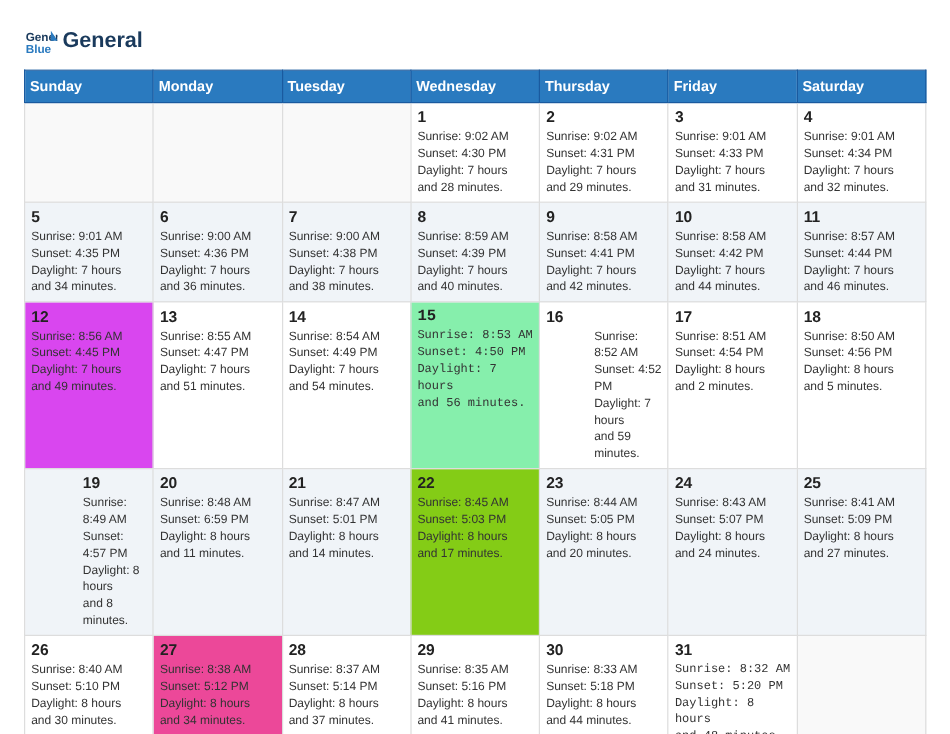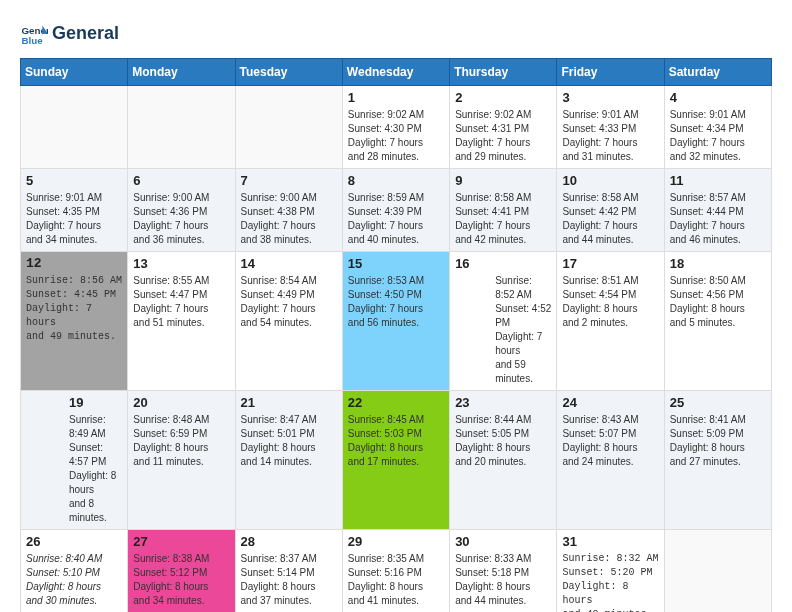--- a/index.html
+++ b/index.html
@@ -206,42 +206,42 @@
         </td>
         <td style="background: rgb(240, 244, 248);">
           <span class="day-num">11</span>
           <div class="cell-text" style="white-space: pre-line;">Sunrise: 8:57 AM
 Sunset: 4:44 PM
 Daylight: 7 hours
 and 46 minutes.</div>
         </td>
       </tr>
       <tr>
-        <td style="background: #a3a3a3; font-family: Liberation Mono, monospace;">
+        <td style="background: #d946ef;">
           <span class="day-num">12</span>
           <div class="cell-text" style="white-space: pre-line;">Sunrise: 8:56 AM
 Sunset: 4:45 PM
 Daylight: 7 hours
 and 49 minutes.</div>
         </td>
         <td style="background: rgb(255, 255, 255);">
           <span class="day-num">13</span>
           <div class="cell-text" style="white-space: pre-line;">Sunrise: 8:55 AM
 Sunset: 4:47 PM
 Daylight: 7 hours
 and 51 minutes.</div>
         </td>
         <td style="background: rgb(255, 255, 255);">
           <span class="day-num">14</span>
           <div class="cell-text" style="white-space: pre-line;">Sunrise: 8:54 AM
 Sunset: 4:49 PM
 Daylight: 7 hours
 and 54 minutes.</div>
         </td>
-        <td style="background: #7dd3fc;">
+        <td style="background: #86efac; font-family: Liberation Mono, monospace;">
           <span class="day-num">15</span>
           <div class="cell-text" style="white-space: pre-line;">Sunrise: 8:53 AM
 Sunset: 4:50 PM
 Daylight: 7 hours
 and 56 minutes.</div>
         </td>
         <td style="background: rgb(255, 255, 255);">
           <span class="day-num">16</span>
           <div class="cell-text" style="white-space: pre-line; margin-left: 40px;">Sunrise: 8:52 AM
 Sunset: 4:52 PM
@@ -310,21 +310,21 @@
           <span class="day-num">25</span>
           <div class="cell-text" style="white-space: pre-line;">Sunrise: 8:41 AM
 Sunset: 5:09 PM
 Daylight: 8 hours
 and 27 minutes.</div>
         </td>
       </tr>
       <tr>
         <td style="background: rgb(255, 255, 255);">
           <span class="day-num">26</span>
-          <div class="cell-text" style="white-space: pre-line; font-style: italic;">Sunrise: 8:40 AM
+          <div class="cell-text" style="white-space: pre-line;">Sunrise: 8:40 AM
 Sunset: 5:10 PM
 Daylight: 8 hours
 and 30 minutes.</div>
         </td>
         <td style="background: #ec4899;">
           <span class="day-num">27</span>
           <div class="cell-text" style="white-space: pre-line;">Sunrise: 8:38 AM
 Sunset: 5:12 PM
 Daylight: 8 hours
 and 34 minutes.</div>

